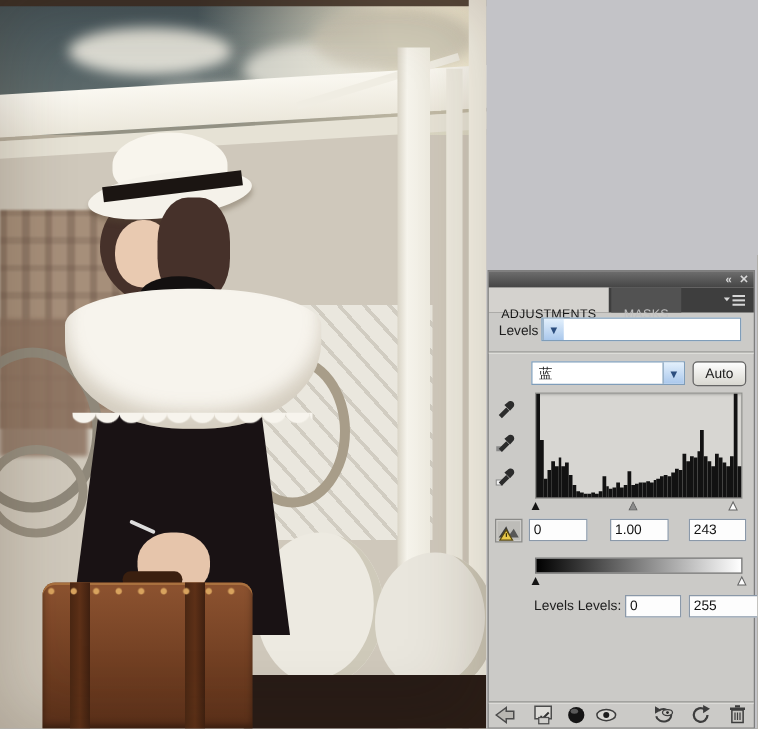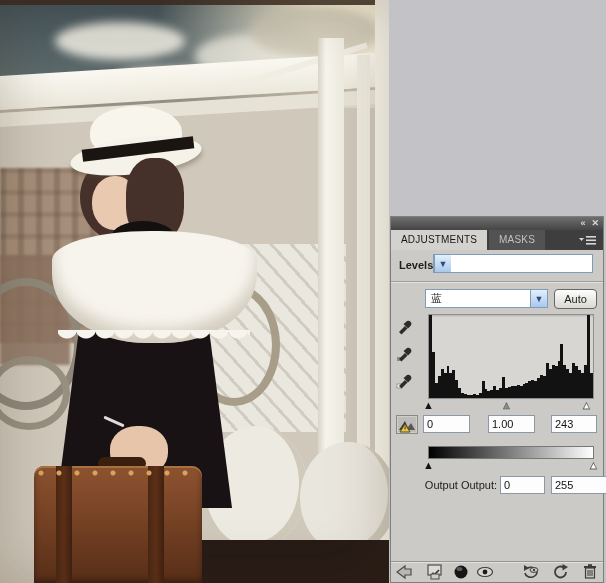--- a/index.html
+++ b/index.html
@@ -70,26 +70,26 @@
   .vignette { left:0; top:0; width:389px; height:583px; box-shadow:inset 0 0 60px rgba(60,40,20,.25); }
 
   
   .panel { position:absolute; left:390px; top:216px; width:214px; height:367px;
            background:#cbcac7; border:1px solid #7e7e7e; font-size:11px; color:#1d1d1d; }
   .titlebar { position:absolute; left:0; top:0; width:212px; height:13px;
               background:linear-gradient(#6e6e6e,#454545); display:flex; justify-content:flex-end;
               align-items:center; gap:6px; padding-right:4px; }
   .tb-btn { color:#d8d8d8; font-size:9px; line-height:9px; cursor:pointer; font-weight:bold; }
   .tabs { position:absolute; left:0; top:13px; width:212px; height:20px; background:#3e3e3e; display:flex; }
-  .tab { padding:4px 10px 0 10px; font-size:10px; letter-spacing:.2px; }
+  .tab { padding:16px 10px 0 10px; font-size:10px; letter-spacing:.2px; }
   .tab.active { background:#d4d2ce; color:#161616; }
   .tab.inactive { background:#525252; color:#c2c2c2; margin-left:2px; }
   .flyout { margin-left:auto; margin-top:5px; margin-right:6px; width:18px; height:11px; }
   .row-levels { position:absolute; left:0; top:33px; width:212px; height:31px; }
-  .lv-label { position:absolute; left:8px; top:9px;font-weight:bold; }
+  .lv-label { position:absolute; left:8px; top:9px; }
   .combo { position:absolute; background:#fff; border:1px solid #7f9db9; height:19px; display:flex; align-items:center; }
   .combo .txt { flex:1; padding-left:5px; font-size:11px; overflow:hidden; white-space:nowrap; }
   .combo .arrow { width:17px; height:100%; border-left:1px solid #7f9db9;
         background:linear-gradient(#e3f0fc,#aac8ec); color:#2c4e7e; font-size:9px;
         display:flex; align-items:center; justify-content:center; }
   .preset-combo { left:42px; top:4px; width:160px; }
   .divider1 { position:absolute; left:0; top:64px; width:212px; height:1px; background:#9d9d9a; box-shadow:0 1px 0 #e4e3e0; }
   .chan-combo { left:34px; top:72px; width:123px; }
   .auto-btn { position:absolute; left:163px; top:72px; width:43px; height:20px; border:1px solid #666;
               border-radius:4px; background:linear-gradient(#fefefe,#d9d8d1); font-size:11px; color:#1d1d1d;
@@ -306,21 +306,21 @@
     </div>
 
     <input class="field f-shadow" value="0" style="">
     <input class="field f-mid" value="1.00" style="">
     <input class="field f-high" value="243" style="">
 
     <div class="grad"></div>
     <span class="tri black out-tri" style="left:32px;">▲</span>
     <span class="tri white out-tri" style="left:197px;">▲</span>
 
-    <span class="out-label">Output Output:</span>
+    <span class="out-label">Levels Levels:</span>
     <input class="field f-oshadow" value="0" style="">
     <input class="field f-ohigh" value="255" style="">
 
     <div class="foot-sep"></div>
     <div class="toolbar">
       <div class="tool t1">
         <svg width="20" height="18" viewBox="0 0 20 18">
             <path d="M11 3 L3 9 L11 15 L11 12 L17 12 L17 6 L11 6 Z" fill="#b9b7b2" stroke="#4c4c4c" stroke-width="1.2"></path>
           </svg>
       </div>

